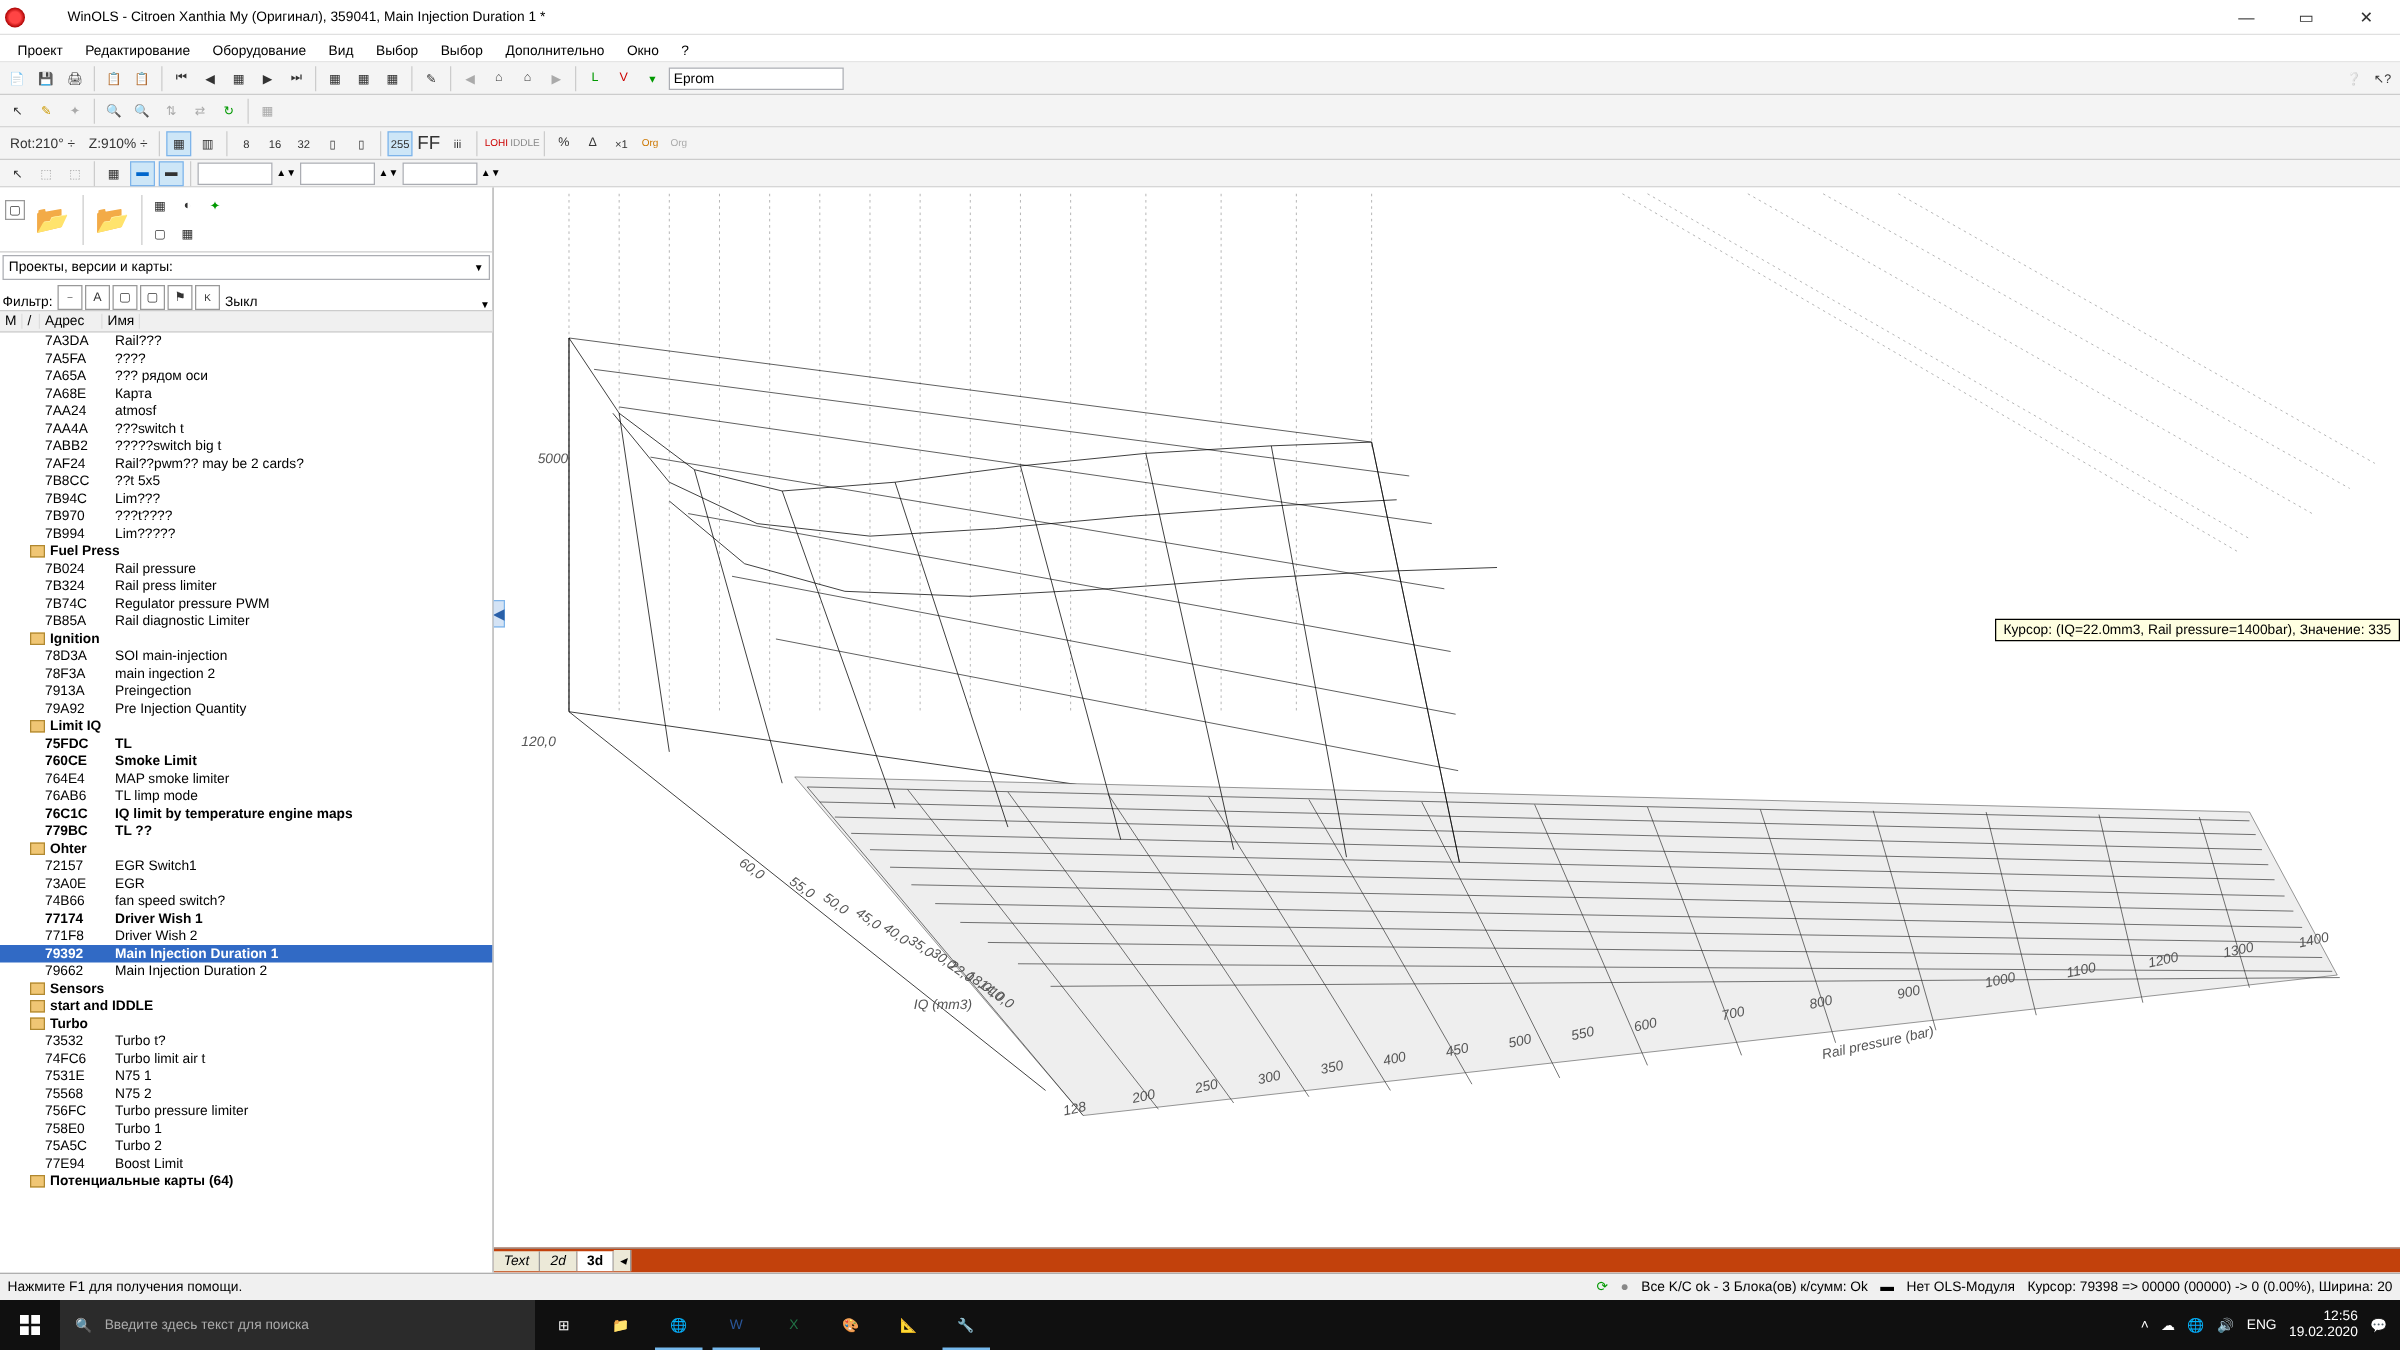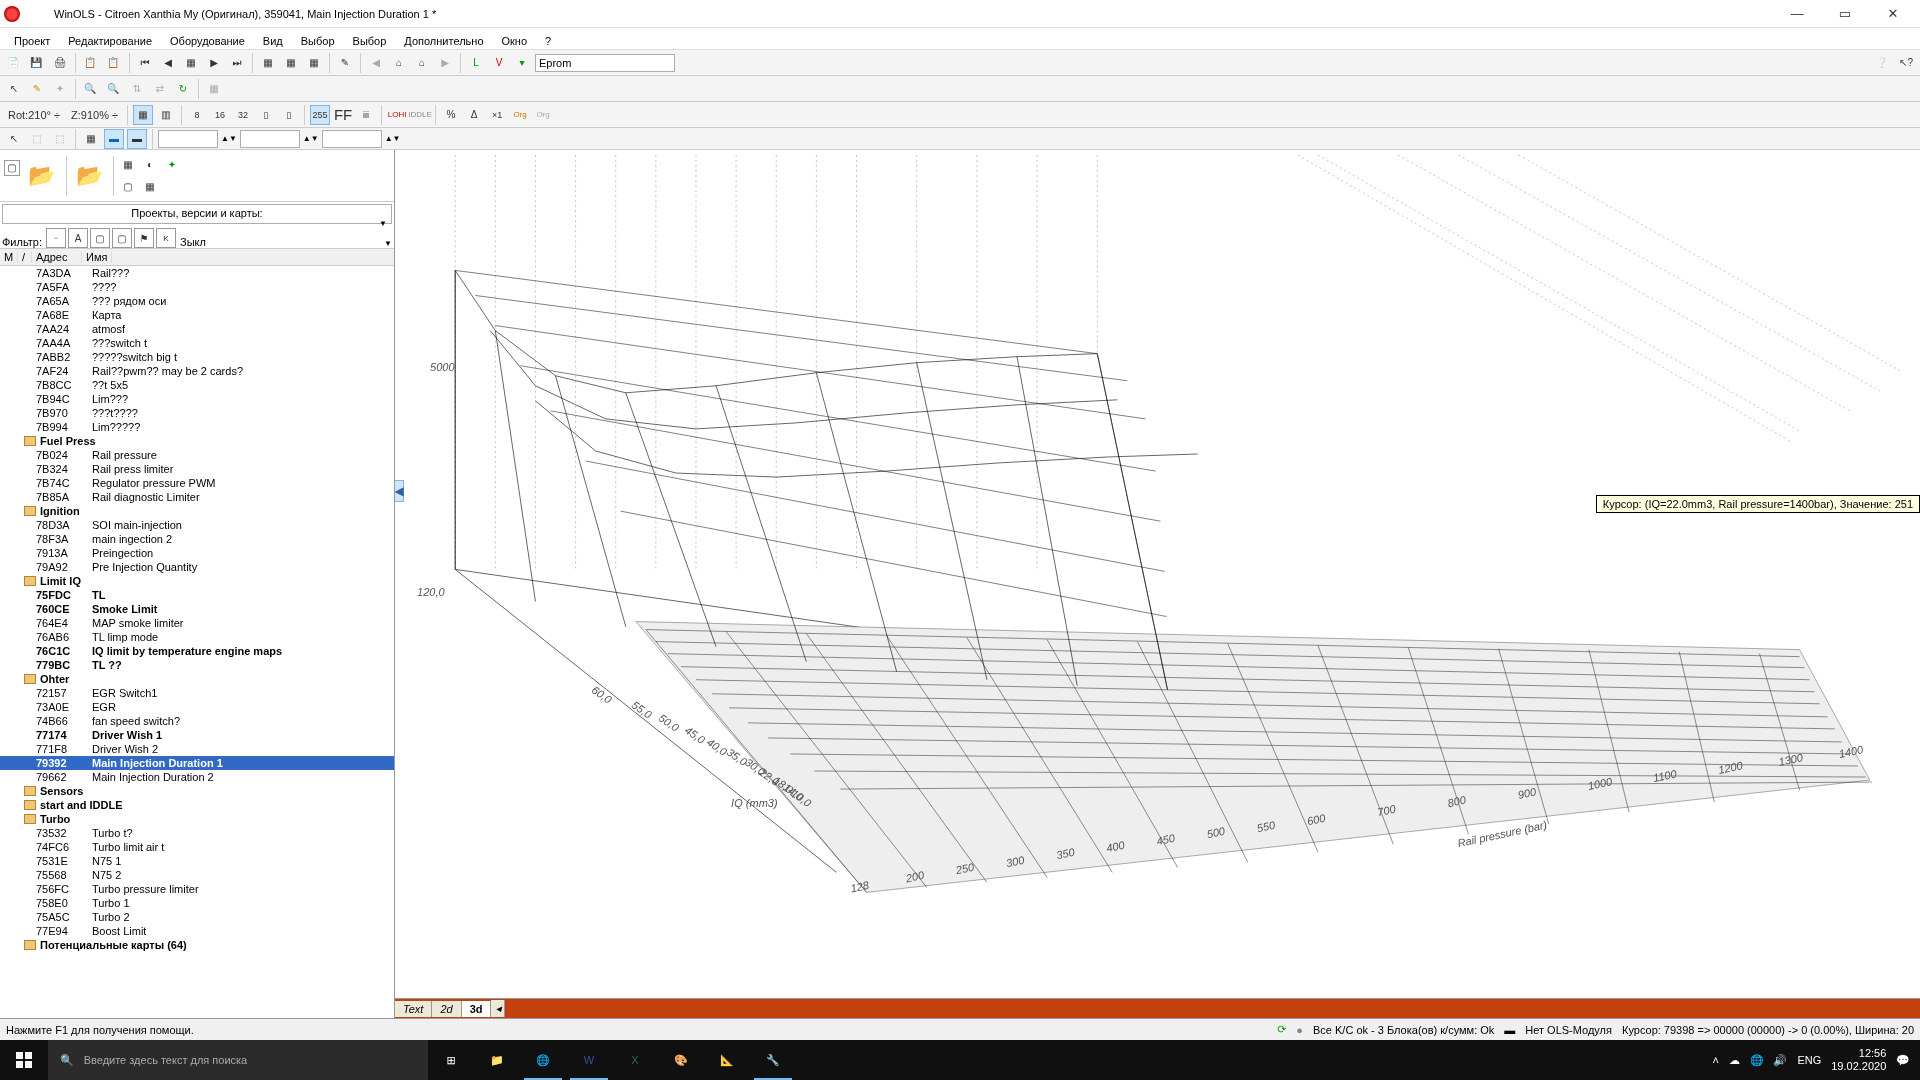--- a/index.html
+++ b/index.html
@@ -14,21 +14,21 @@
 .toolbar{height:26px;background:#f4f4f4;border-bottom:1px solid #ccc;display:flex;align-items:center;padding:0 4px;gap:3px;}
 .tbtn{width:20px;height:20px;display:flex;align-items:center;justify-content:center;border:1px solid transparent;color:#333;font-size:10px;}
 .tbtn.sel{background:#cde6f7;border:1px solid #7eb4ea;}
 .tsep{width:1px;height:20px;background:#ccc;margin:0 2px;}
 .tlabel{padding:0 4px;color:#333;}
 .tinput{border:1px solid #abadb3;height:18px;padding:0 3px;}
 .main{display:flex;height:calc(1080px - 28px - 22px - 26px - 26px - 26px - 22px - 22px - 40px);}
 .leftpane{width:395px;border-right:1px solid #999;display:flex;flex-direction:column;background:#fff;}
 .sidetools{height:52px;border-bottom:1px solid #ccc;display:flex;align-items:center;padding:4px;gap:4px;}
 .ficon{width:38px;height:38px;display:flex;align-items:center;justify-content:center;font-size:22px;}
-.projhdr{height:20px;border:1px solid #abadb3;margin:2px;padding:2px 4px;display:flex;align-items:center;background:#fff;flex-direction:column;}
+.projhdr{height:20px;border:1px solid #abadb3;margin:2px;padding:2px 4px;display:flex;align-items:center;background:#fff;}
 .projhdr .dd{margin-left:auto;font-size:8px;}
 .filterrow{height:22px;display:flex;align-items:flex-end;padding:0 2px;gap:2px;}
 .filterrow .flbl{padding-right:2px;}
 .listhdr{height:18px;background:#f0f0f0;border-top:1px solid #ccc;border-bottom:1px solid #ccc;display:flex;align-items:center;}
 .listhdr span{padding:0 4px;border-right:1px solid #ddd;}
 .treewrap{flex:1;overflow-y:scroll;overflow-x:hidden;position:relative;}
 .trow{height:14px;display:flex;align-items:center;padding-left:24px;white-space:nowrap;line-height:14px;}
 .trow.grp{font-weight:bold;}
 .trow.bold{font-weight:bold;}
 .trow.sel{background:#316ac5;color:#fff;}
@@ -401,21 +401,21 @@
         <text x="1050" y="655" transform="rotate(-12 1050 655)">800</text>
         <text x="1120" y="647" transform="rotate(-12 1120 647)">900</text>
         <text x="1190" y="638" transform="rotate(-12 1190 638)">1000</text>
         <text x="1255" y="630" transform="rotate(-12 1255 630)">1100</text>
         <text x="1320" y="622" transform="rotate(-12 1320 622)">1200</text>
         <text x="1380" y="614" transform="rotate(-12 1380 614)">1300</text>
         <text x="1440" y="606" transform="rotate(-12 1440 606)">1400</text>
         <text x="1060" y="695" transform="rotate(-12 1060 695)">Rail pressure (bar)</text>
       </g>
     </svg>
-    <div class="tooltip">Курсор: (IQ=22.0mm3, Rail pressure=1400bar), Значение: 251</div>
+    <div class="tooltip">Курсор: (IQ=22.0mm3, Rail pressure=1400bar), Значение: 335</div>
     <div class="tabbar">
       <div class="tab">Text</div>
       <div class="tab">2d</div>
       <div class="tab active">3d</div>
       <div class="tab" style="width:14px;padding:2px 4px">◂</div>
     </div>
   </div>
 </div>
 
 <div class="statusbar">

